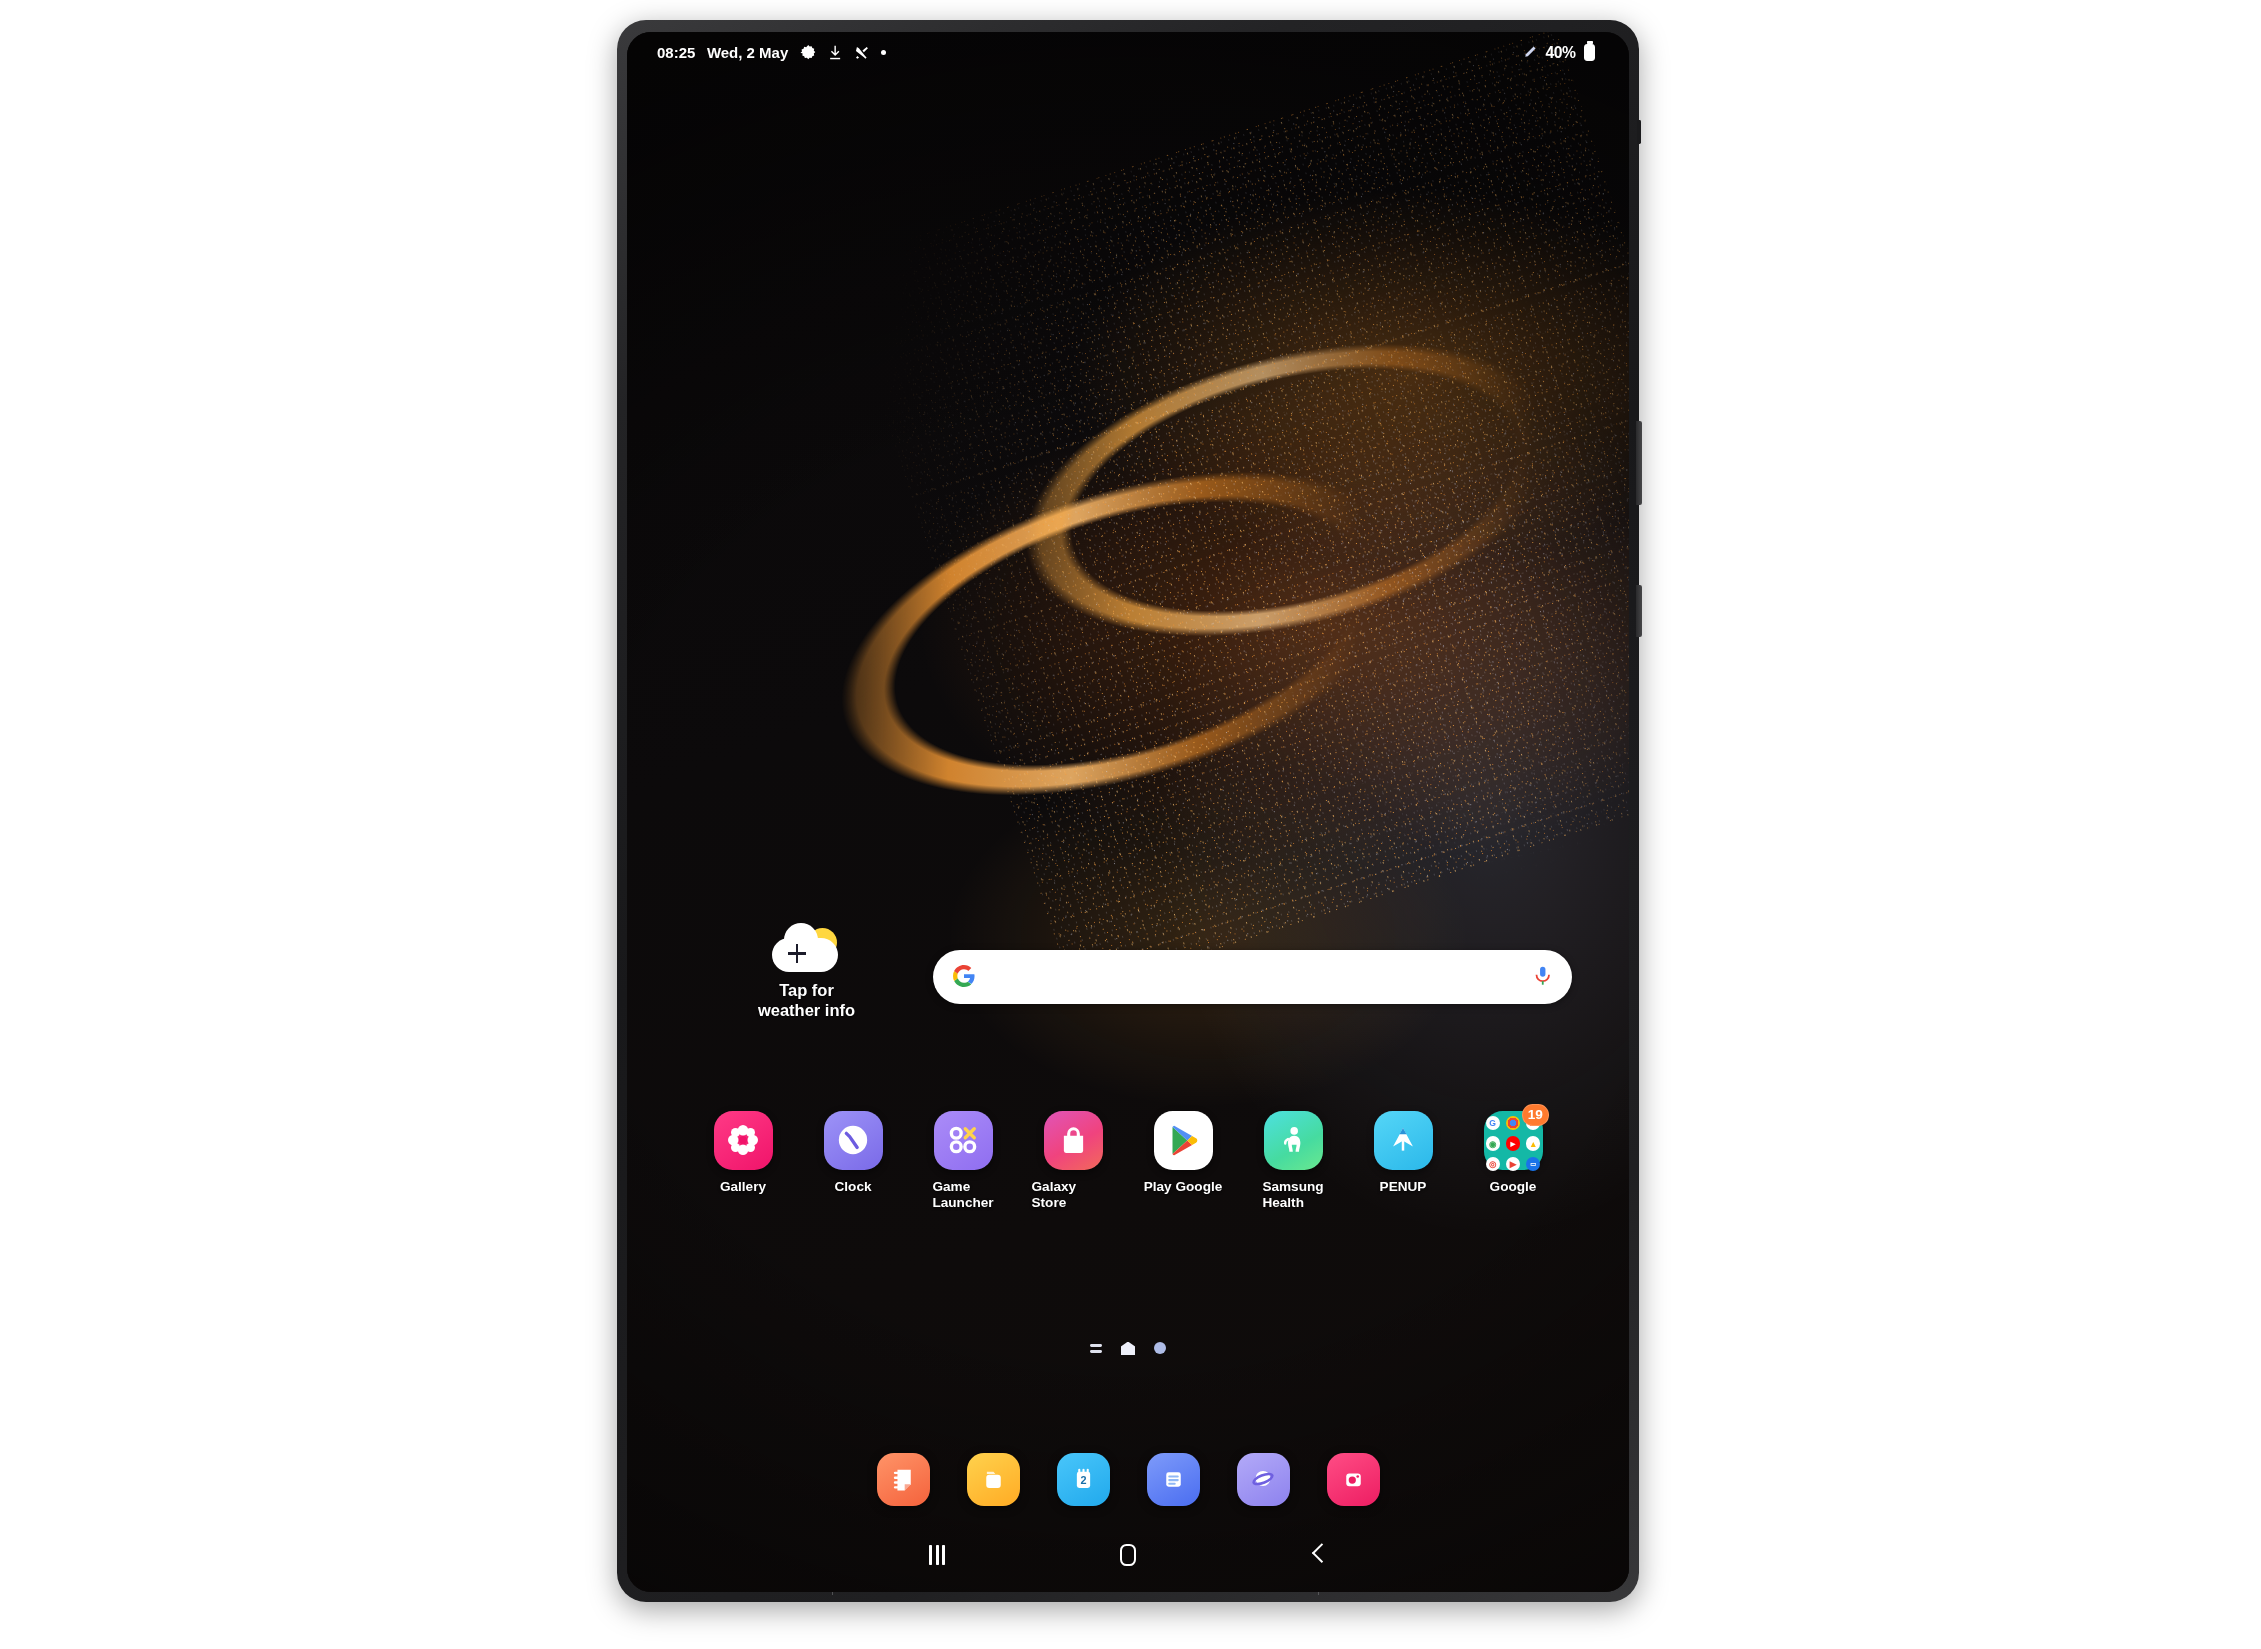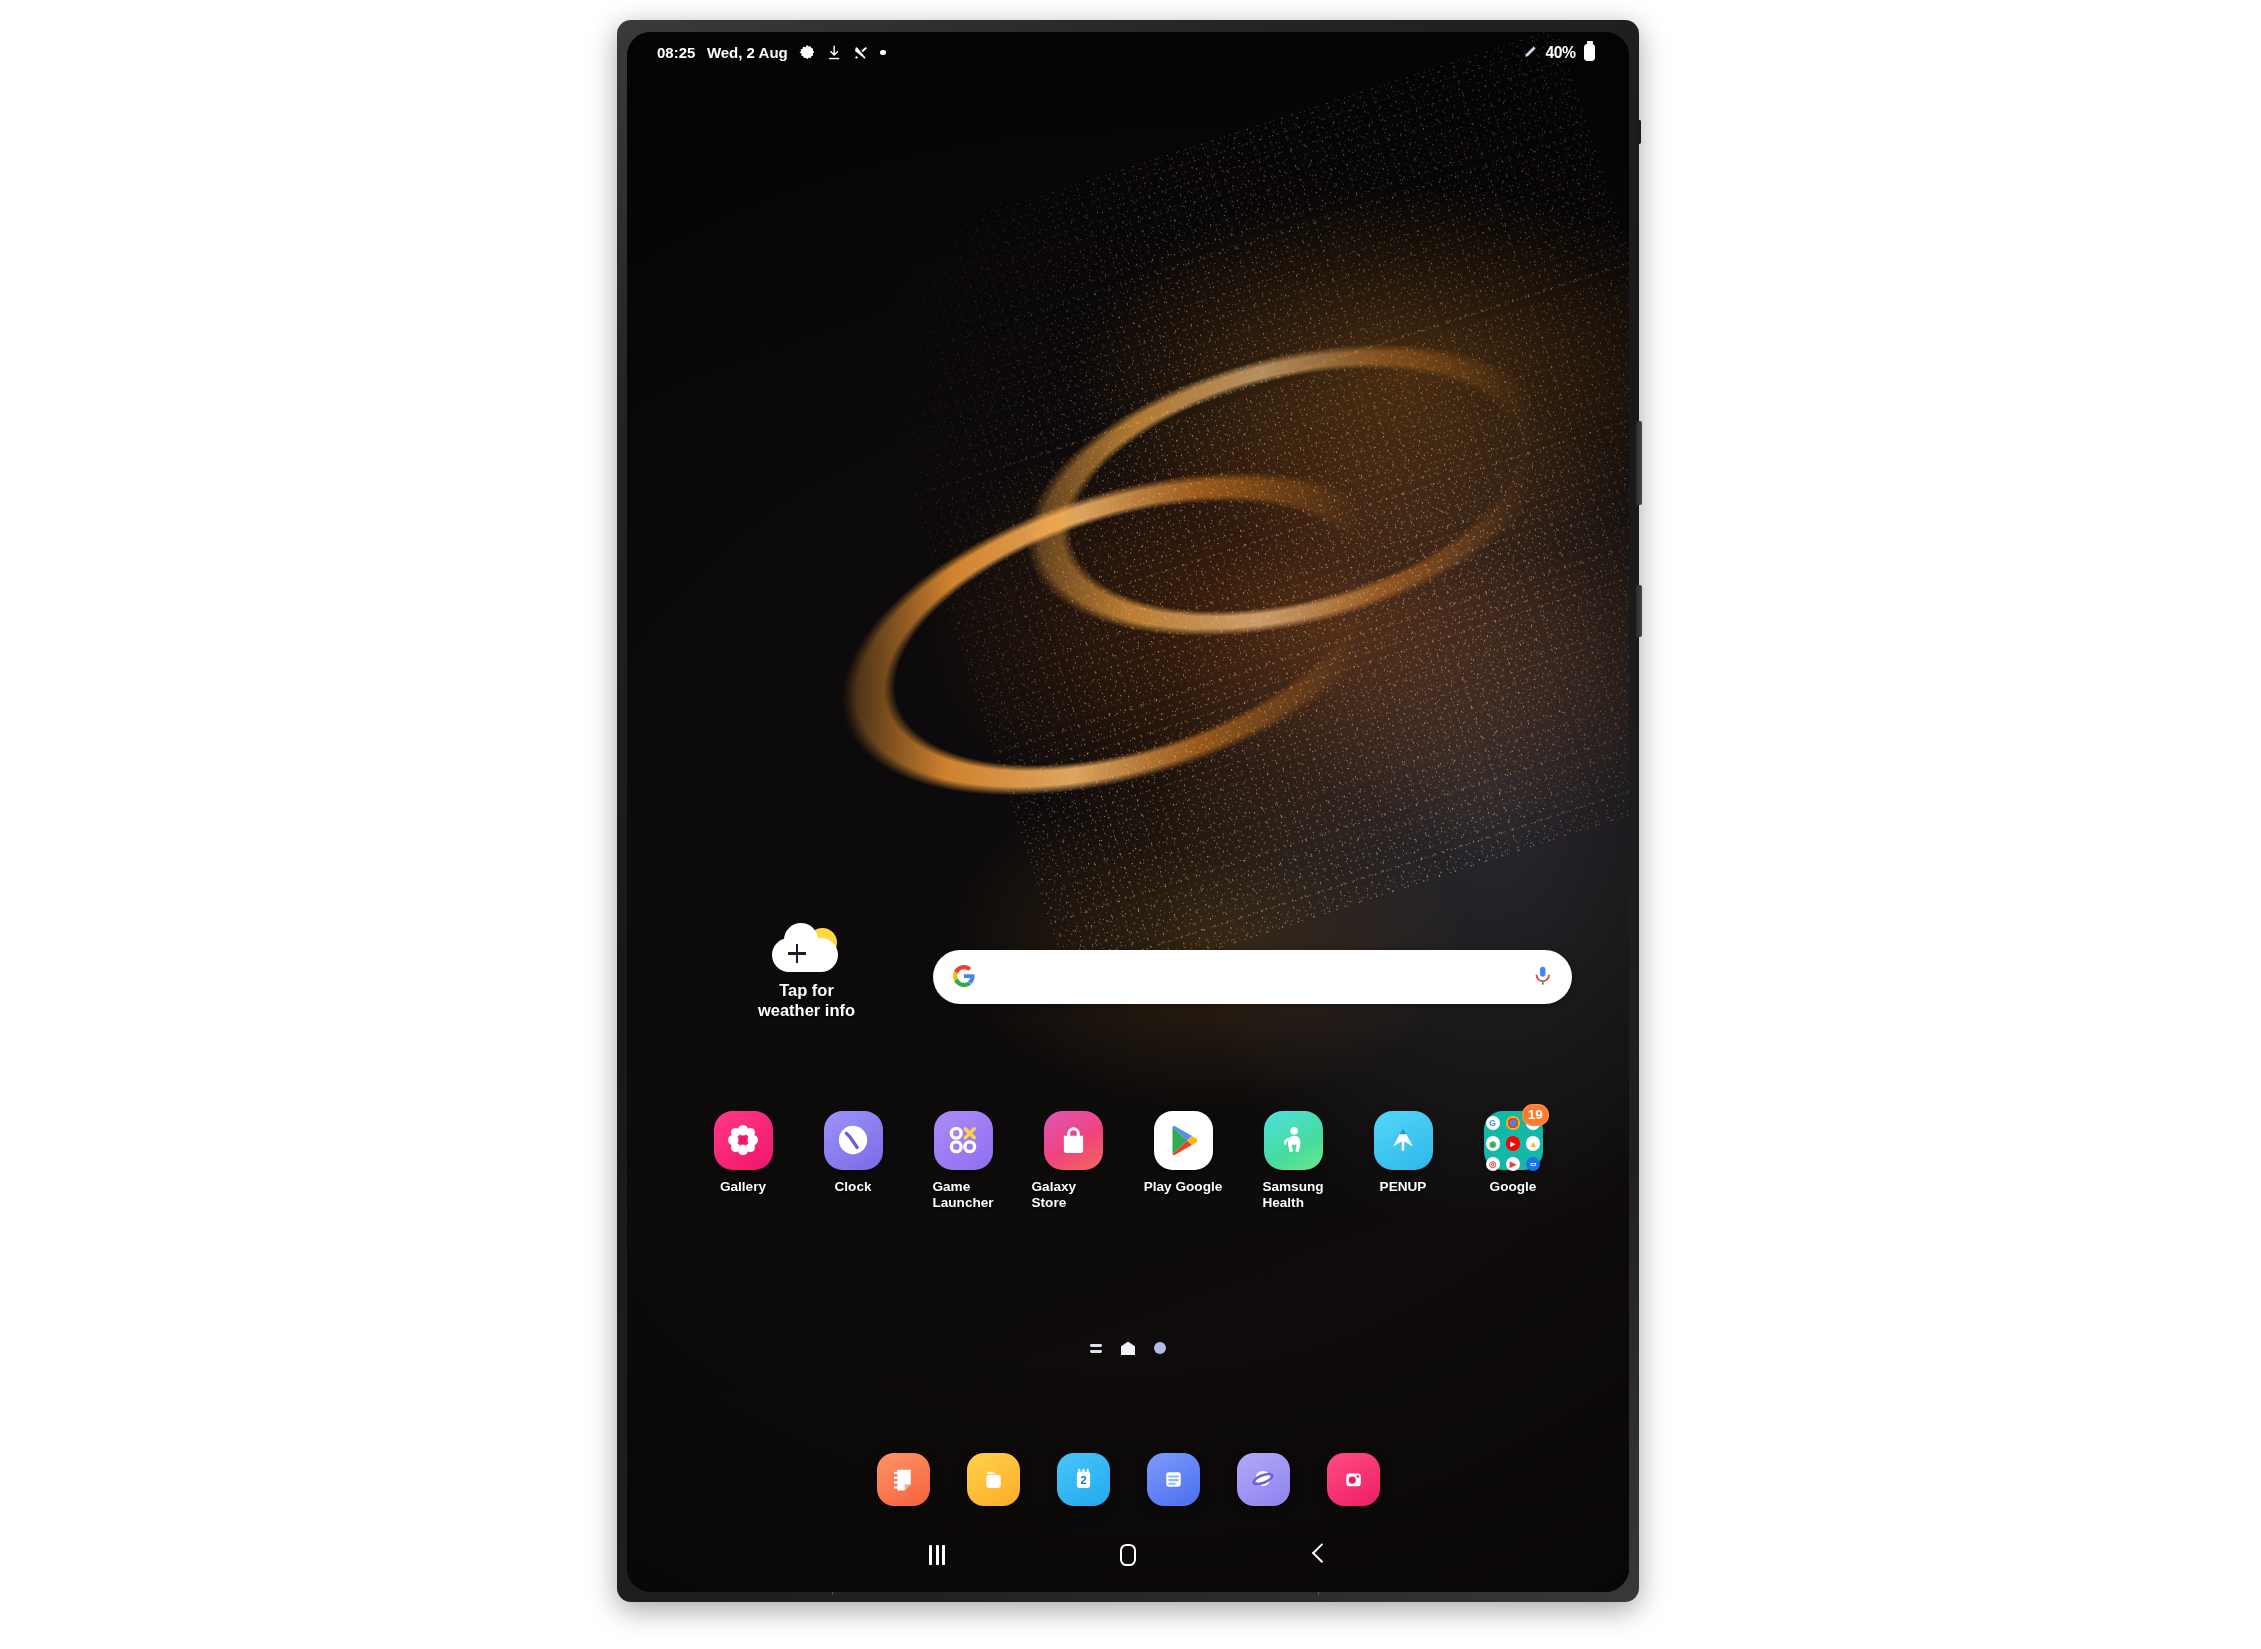--- a/index.html
+++ b/index.html
@@ -2,21 +2,21 @@
 <html style="font-size:11.5px"><head>
 <meta charset="utf-8">
 <style>
   * { margin:0; padding:0; box-sizing:border-box; }
   html,body { width:2261px; height:1649px; background:#ffffff; overflow:hidden;
               font-family:"Liberation Sans", sans-serif; }
 
   
   #device{
     position:absolute; left:617px; top:20px; width:1022px; height:1582px;
-    border-radius:14px;
+    border-radius:29px;
     background:linear-gradient(150deg,#3a3a3c 0%,#232325 18%,#18181a 45%,#202022 80%,#38383a 100%);
     padding:11.5px 10px 10px 10px;
     box-shadow:0 7.2px 29px rgba(0,0,0,.35);
   }
   #bezel-top-seam{position:absolute;left:186px;top:21.5px;width:1.4px;height:10px;background:#8b8b90;opacity:.55;}
   #bezel-top-seam2{position:absolute;left:659px;top:21.5px;width:1.4px;height:10px;background:#8b8b90;opacity:.5;}
   #bezel-bot-seam{position:absolute;left:215px;bottom:7.2px;width:1.4px;height:8.6px;background:#8b8b90;opacity:.45;}
   #bezel-bot-seam2{position:absolute;left:701px;bottom:7.2px;width:1.4px;height:8.6px;background:#8b8b90;opacity:.45;}
 
   .side-btn{position:absolute;right:-2.9px;background:linear-gradient(90deg,#2a2a2c,#464648);border-radius:0 2.1px 2.1px 0;}
@@ -160,21 +160,21 @@
       <div class="band" id="band1"></div>
       <div class="band" id="band2"></div>
       <div id="spray"></div>
       <div id="spray2"></div>
       <div id="vign"></div>
     </div>
 
     <div id="statusbar">
       <div id="sb-left">
         <span>08:25</span>
-        <span>Wed, 2 Aug</span>
+        <span>Wed, 2 May</span>
         <span class="sb-ico">
           <svg width="16.5" height="16.5" viewBox="0 0 24 24" fill="#fff">
               <path d="M12 8a4 4 0 100 8 4 4 0 000-8zm0 6a2 2 0 110-4 2 2 0 010 4z"></path>
               <path d="M12 1.5l2 2.2 2.9-.6 1 2.8 2.8 1-.6 2.9 2.2 2-2.2 2 .6 2.9-2.8 1-1 2.8-2.9-.6-2 2.2-2-2.2-2.9.6-1-2.8-2.8-1 .6-2.9L.7 12.8l2.2-2-.6-2.9 2.8-1 1-2.8 2.9.6z"></path>
             </svg>
         </span>
         <span class="sb-ico">
           <svg width="14.3" height="15.7" viewBox="0 0 20 22" fill="#fff">
               <path d="M9 1h2v10.5l3.5-3.5 1.4 1.4L10 15.3 4.1 9.4l1.4-1.4L9 11.5z"></path>
               <rect x="3" y="18" width="14" height="2"></rect>

